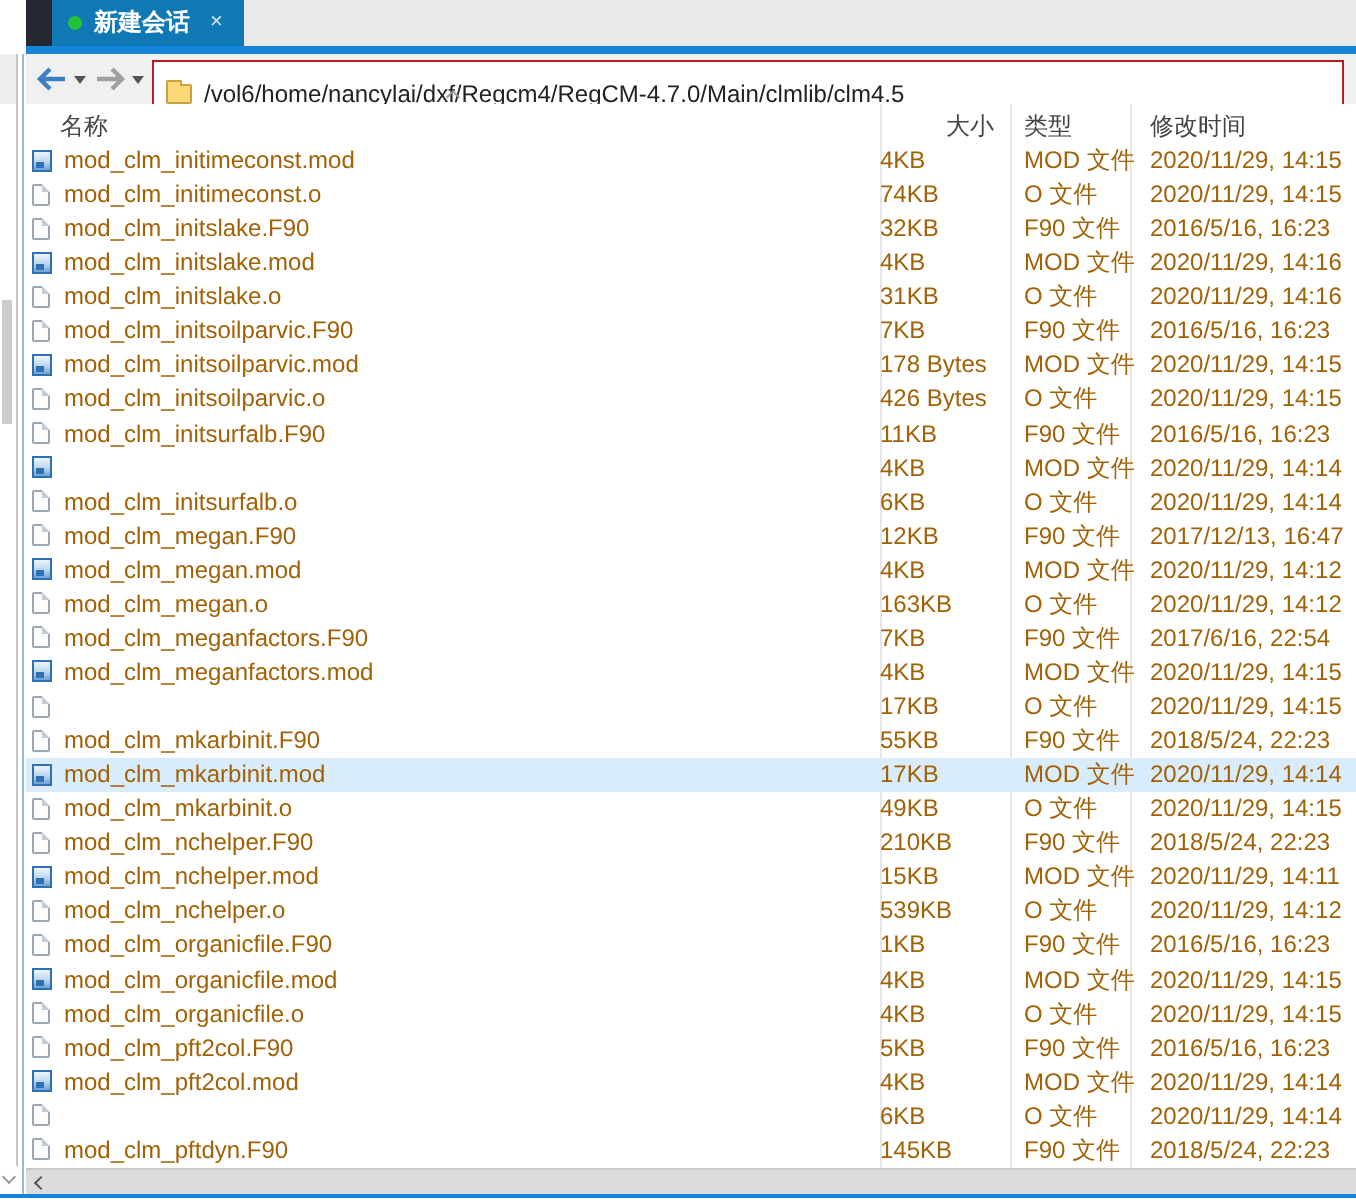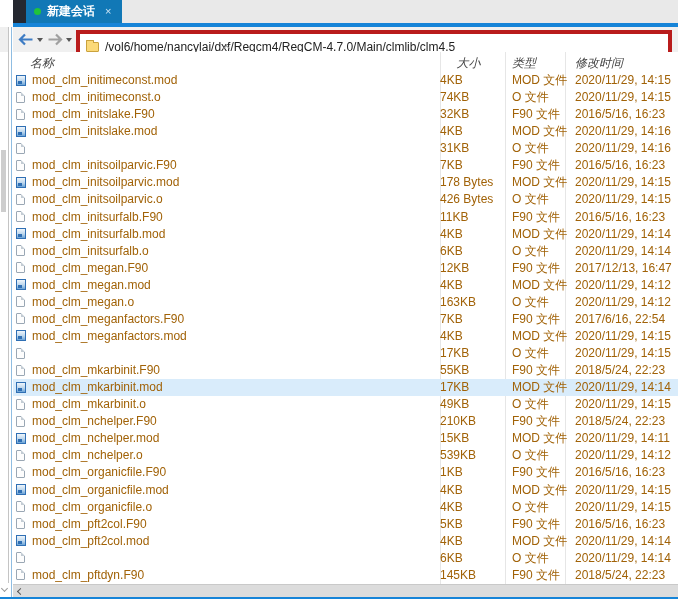--- a/index.html
+++ b/index.html
@@ -26,36 +26,36 @@
   .tab-label { color:#fff; font-size:12px; font-weight:bold; margin-left:6px; white-space:nowrap; }
   .tab-close { color:#cfe6f5; font-size:11px; margin-left:10px; line-height:1; cursor:pointer; }
   .blue-strip { position:absolute; left:0; top:23px; width:665px; height:4px; background:#1684d8; }
 
   
   .toolbar { position:absolute; left:0; top:27px; width:665px; height:25px; background:#f0f0f0; }
   .nav-btn { position:absolute; top:5px; height:15px; display:flex; align-items:center; cursor:pointer; }
   .nav-back { left:5px; }
   .nav-fwd { left:34px; }
   .caret-down { display:inline-block; width:0; height:0; border-left:3px solid transparent; border-right:3px solid transparent; border-top:4px solid #555; margin-left:3px; }
-  .addrbar { position:absolute; left:63px; top:3px; width:596px; height:33px; background:#fff; border:4px solid #b91c1c; display:flex; align-items:center; overflow:hidden; }
+  .addrbar { position:absolute; left:63px; top:3px; width:596px; height:33px; background:#fff; border:1px solid #b91c1c; display:flex; align-items:center; overflow:hidden; }
   .folder-ic { position:relative; width:13px; height:10px; background:#fbd978; border:1px solid #caa23d; border-radius:1px; margin:0 6px 0 6px; flex:none; }
   .folder-ic::before { content:''; position:absolute; left:-1px; top:-3px; width:6px; height:2px; background:#fbd978; border:1px solid #caa23d; border-bottom:none; border-radius:1px 1px 0 0; }
   .addr-text { font-size:12px; color:#222; white-space:nowrap; }
 
   
   .chev { display:inline-block; width:5px; height:5px; border-left:1.5px solid #9a9a9a; border-top:1.5px solid #9a9a9a; }
   .chev-up { transform:rotate(45deg); }
   .chev-left { border-top:none; border-bottom:1.5px solid #555; border-left-color:#555; transform:rotate(45deg); }
   .chev-down { border-left:none; border-top:none; border-right:1.5px solid #9a9a9a; border-bottom:1.5px solid #9a9a9a; transform:rotate(45deg); }
 
   
-  .lheader { position:absolute; left:0; top:52px; width:665px; height:20px; background:#fff; font-size:12px; color:#444;font-style:italic; }
+  .lheader { position:absolute; left:0; top:52px; width:665px; height:20px; background:#fff; font-size:12px; color:#444; }
   .lheader span { position:absolute; top:3px; white-space:nowrap; cursor:default; }
   .h-name { left:17px; }
-  .h-size { left:427px; width:57px; text-align:center; }
+  .h-size { left:427px; width:57px; text-align:right; }
   .h-type { left:499px; }
   .h-date { left:562px; }
   .sort-chev { position:absolute; left:211px; top:46px; }
   .colsep { position:absolute; top:52px; width:1px; height:532px; background:#e6e6e6; }
   .sep1 { left:427px; } .sep2 { left:492px; } .sep3 { left:552px; }
 
   
   .rows { position:absolute; left:0; top:72px; width:665px; }
   .row { position:relative; width:665px; height:17.07px; font-size:12px; color:#a16207; cursor:default; }
   .row.selected { background:#d9ecfb; }
@@ -159,20 +159,21 @@
   <div class="row">
     <span class="ficon icon-mod"></span>
     <span class="cell c-name">mod_clm_initslake.mod</span>
     <span class="cell c-size">4KB</span>
     <span class="cell c-type">MOD 文件</span>
     <span class="cell c-date">2020/11/29, 14:16</span>
   </div>
 
   <div class="row">
     <span class="ficon icon-page"></span>
+    <span class="cell c-name">mod_clm_initslake.o</span>
     <span class="cell c-size">31KB</span>
     <span class="cell c-type">O 文件</span>
     <span class="cell c-date">2020/11/29, 14:16</span>
   </div>
 
   <div class="row">
     <span class="ficon icon-page"></span>
     <span class="cell c-name">mod_clm_initsoilparvic.F90</span>
     <span class="cell c-size">7KB</span>
     <span class="cell c-type">F90 文件</span>
@@ -198,21 +199,20 @@
   <div class="row">
     <span class="ficon icon-page"></span>
     <span class="cell c-name">mod_clm_initsurfalb.F90</span>
     <span class="cell c-size">11KB</span>
     <span class="cell c-type">F90 文件</span>
     <span class="cell c-date">2016/5/16, 16:23</span>
   </div>
 
   <div class="row">
     <span class="ficon icon-mod"></span>
-    <span class="cell c-name">mod_clm_initsurfalb.mod</span>
     <span class="cell c-size">4KB</span>
     <span class="cell c-type">MOD 文件</span>
     <span class="cell c-date">2020/11/29, 14:14</span>
   </div>
 
   <div class="row">
     <span class="ficon icon-page"></span>
     <span class="cell c-name">mod_clm_initsurfalb.o</span>
     <span class="cell c-size">6KB</span>
     <span class="cell c-type">O 文件</span>

